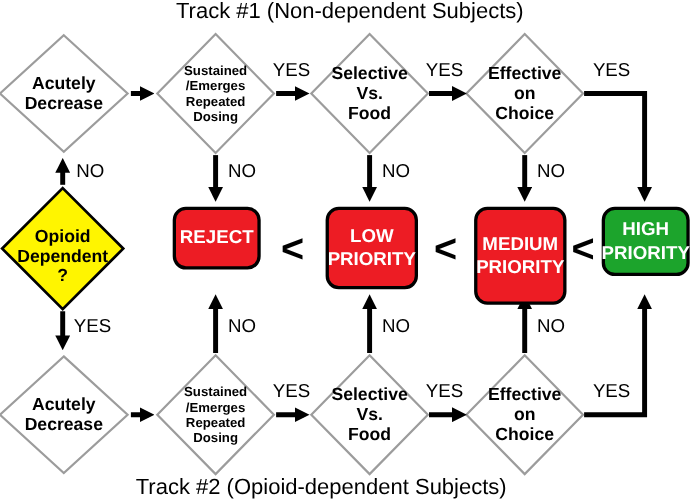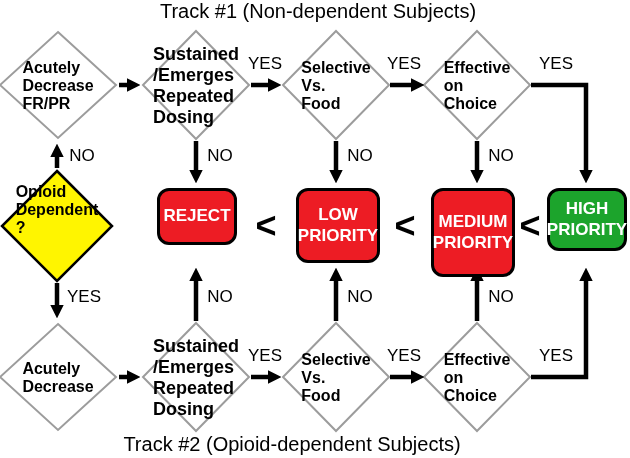--- a/index.html
+++ b/index.html
@@ -1,22 +1,22 @@
 <!DOCTYPE html>
 <html><head>
 <meta charset="utf-8">
 <style>
   html,body { margin:0; padding:0; background:#fff; }
   .canvas { position:relative; width:630px; height:458px; background:#fff; overflow:hidden;
             font-family:"Liberation Sans", sans-serif; }
   svg.layer { position:absolute; left:0; top:0; width:630px; height:458px; }
-  .ctr { position:absolute; transform:translate(-50%,-50%); text-align:left; white-space:nowrap; }
+  .ctr { position:absolute; transform:translate(-50%,-50%); text-align:center; white-space:nowrap; }
   .title { font-size:20px; color:#000; }
   .dlabel { font-weight:bold; font-size:16px; line-height:1.13; color:#000; }
-  .dlabel.small { font-size:18px; line-height:1.16; }
+  .dlabel.small { font-size:12px; line-height:1.16; }
   .tag { font-size:17px; color:#000; }
   .lt { font-weight:bold; font-size:36px; color:#000; line-height:1; }
   .obox { position:absolute; box-sizing:border-box; border:3px solid #000; border-radius:12px;
           display:flex; flex-direction:column; align-items:center; justify-content:center;
           color:#fff; font-weight:bold; font-size:17px; line-height:1.2; text-align:center; }
   .wdia { fill:#ffffff; stroke-width:2; }
   .ydia { stroke:#000000; stroke-width:2.5; }
   .arrows { fill:none; stroke-width:4.5; }
   .arrows path { fill:none; }
   #ah path { fill:#000000; stroke:none; }
@@ -65,40 +65,39 @@
       <path d="M477 321 V273" marker-end="url(#ah)"></path>
     </g>
   </svg>
 
   <div class="ctr title" style="left:318px; top:11px;">Track #1 (Non-dependent Subjects)</div>
   <div class="ctr title" style="left:292px; top:444px;">Track #2 (Opioid-dependent Subjects)</div>
 
   <div class="ctr dlabel" style="left:58px; top:86px;">
     <div>Acutely</div>
     <div>Decrease</div>
-    <div>FR/PR</div>
   </div>
   <div class="ctr dlabel small" style="left:196px; top:86px;">
     <div>Sustained</div>
     <div>/Emerges</div>
     <div>Repeated</div>
     <div>Dosing</div>
   </div>
   <div class="ctr dlabel" style="left:336px; top:86px;">
     <div>Selective</div>
     <div>Vs.</div>
     <div>Food</div>
   </div>
   <div class="ctr dlabel" style="left:477px; top:86px;">
     <div>Effective</div>
     <div>on</div>
     <div>Choice</div>
   </div>
 
-  <div class="ctr dlabel" style="left:57px; top:210px;">
+  <div class="ctr dlabel" style="left:57px; top:234px;">
     <div>Opioid</div>
     <div>Dependent</div>
     <div>?</div>
   </div>
 
   <div class="ctr dlabel" style="left:58px; top:378px;">
     <div>Acutely</div>
     <div>Decrease</div>
   </div>
   <div class="ctr dlabel small" style="left:196px; top:378px;">

